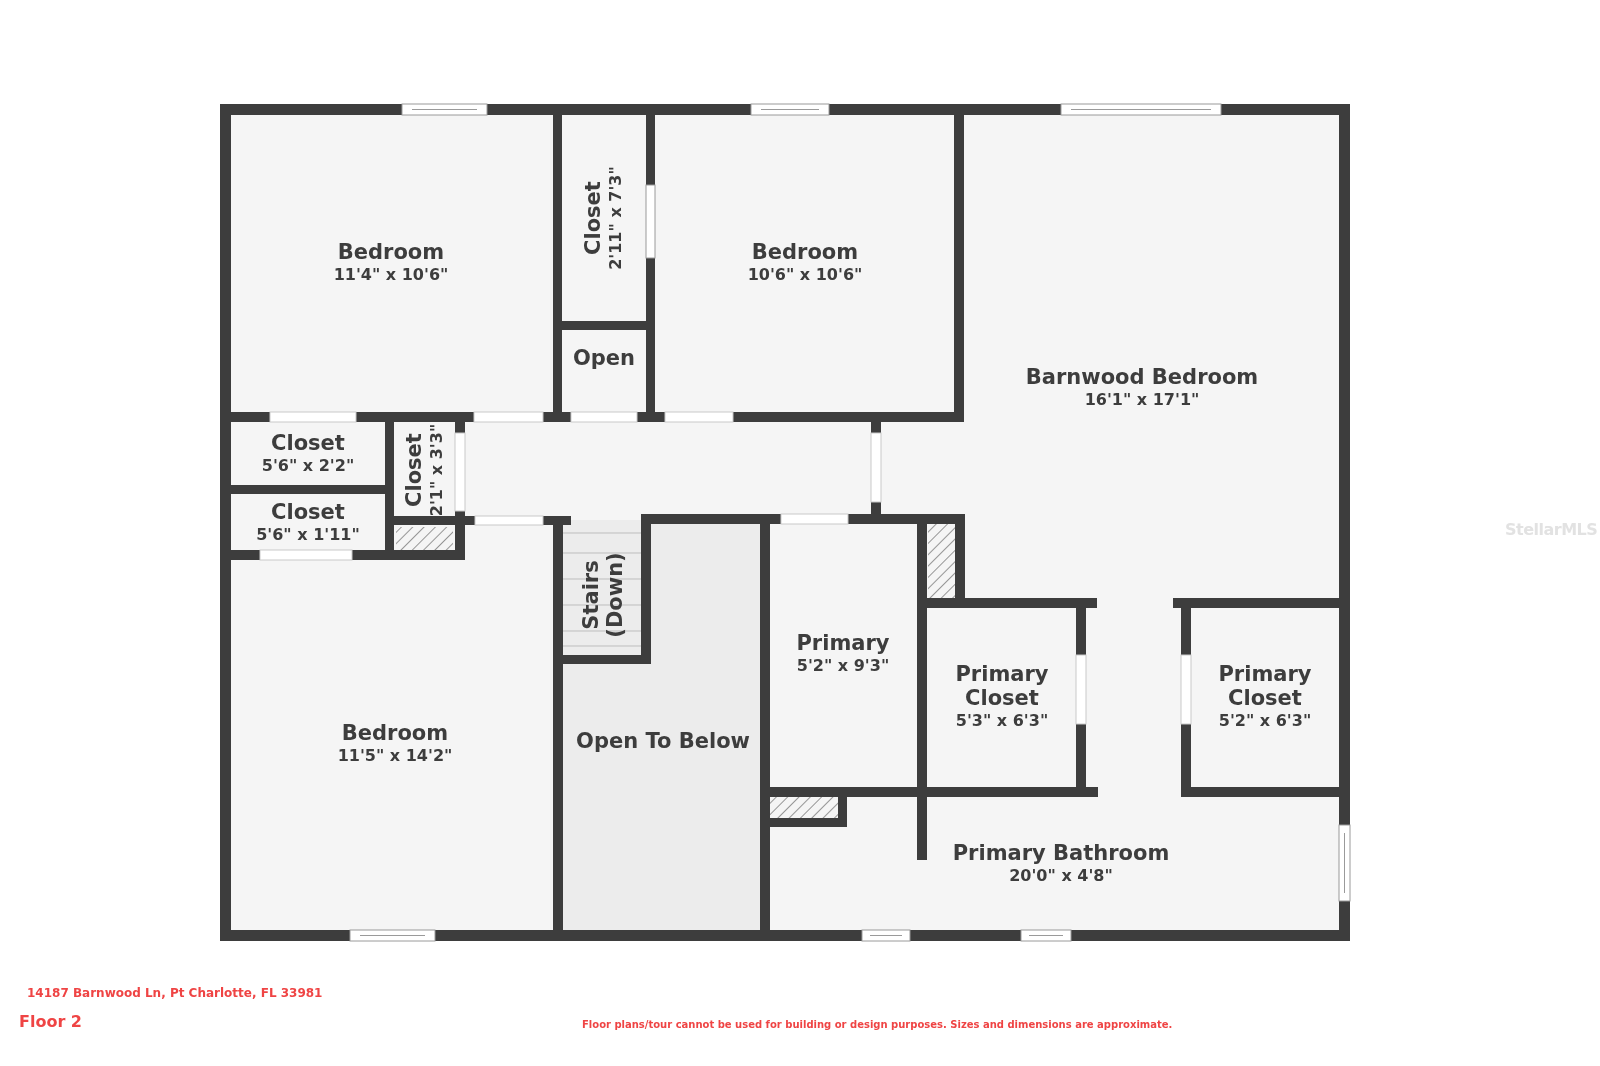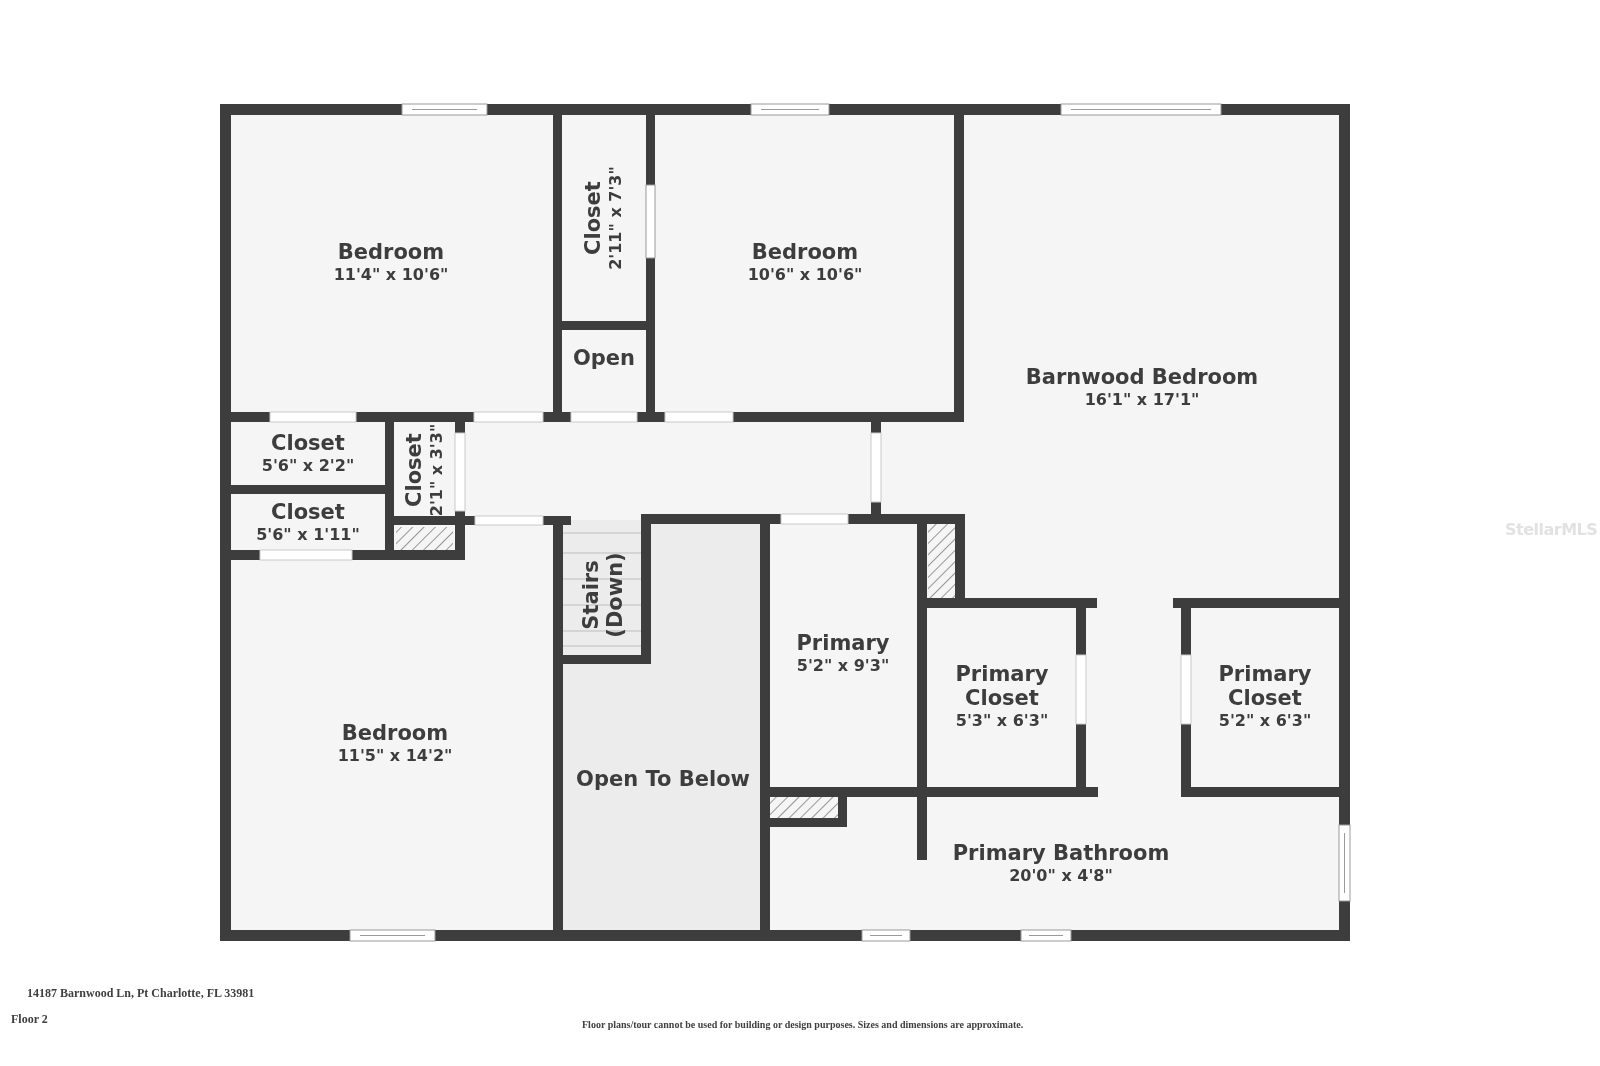--- a/index.html
+++ b/index.html
@@ -2,21 +2,21 @@
 <html><head>
 <meta charset="utf-8">
 <style>
   html, body { margin:0; padding:0; background:#ffffff; }
   body { width:1600px; height:1066px; position:relative; overflow:hidden; font-family:"DejaVu Sans", sans-serif; color:#3d3d3d; }
   .plan { position:absolute; left:0; top:0; width:1600px; height:1066px; }
   .label { position:absolute; text-align:center; transform:translate(-50%,-50%); white-space:nowrap; line-height:1.15; }
   .label .name { font-weight:bold; font-size:21px; color:#3d3d3d; display:block; }
   .label .dim { font-weight:bold; font-size:16px; color:#3d3d3d; display:block; margin-top:2px; }
   .label.vert { transform:translate(-50%,-50%) rotate(-90deg); }
-  .footer-text { position:absolute; font-weight:bold; color:#404040;font-family:Liberation Serif, serif; }
+  .footer-text { position:absolute; font-weight:bold; color:#ef4444; }
   .watermark { position:absolute; left:1505px; top:520px; font-size:16px; color:#e2e2e2; font-weight:bold; letter-spacing:-0.5px; }
 </style>
 </head>
 <body>
 
 <svg class="plan" viewBox="0 0 1600 1066" xmlns="http://www.w3.org/2000/svg">
   <defs>
     <pattern id="hatch" patternUnits="userSpaceOnUse" width="8" height="8" patternTransform="rotate(45)">
       <rect width="8" height="8" fill="#f5f5f5"></rect>
       <line x1="0" y1="0" x2="0" y2="8" stroke="#555" stroke-width="1.2"></line>
@@ -170,21 +170,21 @@
   <span class="dim">2'1" x 3'3"</span>
 </div>
 <div class="label vert" style="left:603px;top:595px;">
   <span class="name">Stairs</span>
   <span class="name">(Down)</span>
 </div>
 <div class="label" style="left:395px;top:743px;">
   <span class="name">Bedroom</span>
   <span class="dim">11'5" x 14'2"</span>
 </div>
-<div class="label" style="left:663px;top:779px;">
+<div class="label" style="left:663px;top:741px;">
   <span class="name">Open To Below</span>
 </div>
 <div class="label" style="left:843px;top:653px;">
   <span class="name">Primary</span>
   <span class="dim">5'2" x 9'3"</span>
 </div>
 <div class="label" style="left:1002px;top:696px;">
   <span class="name">Primary</span>
   <span class="name">Closet</span>
   <span class="dim">5'3" x 6'3"</span>
@@ -195,14 +195,14 @@
   <span class="dim">5'2" x 6'3"</span>
 </div>
 <div class="label" style="left:1061px;top:863px;text-align:center;">
   <span class="name">Primary Bathroom</span>
   <span class="dim">20'0" x 4'8"</span>
 </div>
 
 <div class="watermark">StellarMLS</div>
 
 <div class="footer-text" style="left:27px;top:986px;font-size:12px;">14187 Barnwood Ln, Pt Charlotte, FL 33981</div>
-<div class="footer-text" style="left:11px;top:1012px;font-size:12px;">Floor 2</div>
+<div class="footer-text" style="left:19px;top:1012px;font-size:16px;">Floor 2</div>
 <div class="footer-text" style="left:541px;top:1019px;font-size:10px;margin-left:41px;">Floor plans/tour cannot be used for building or design purposes. Sizes and dimensions are approximate.</div>
 
 </body></html>

